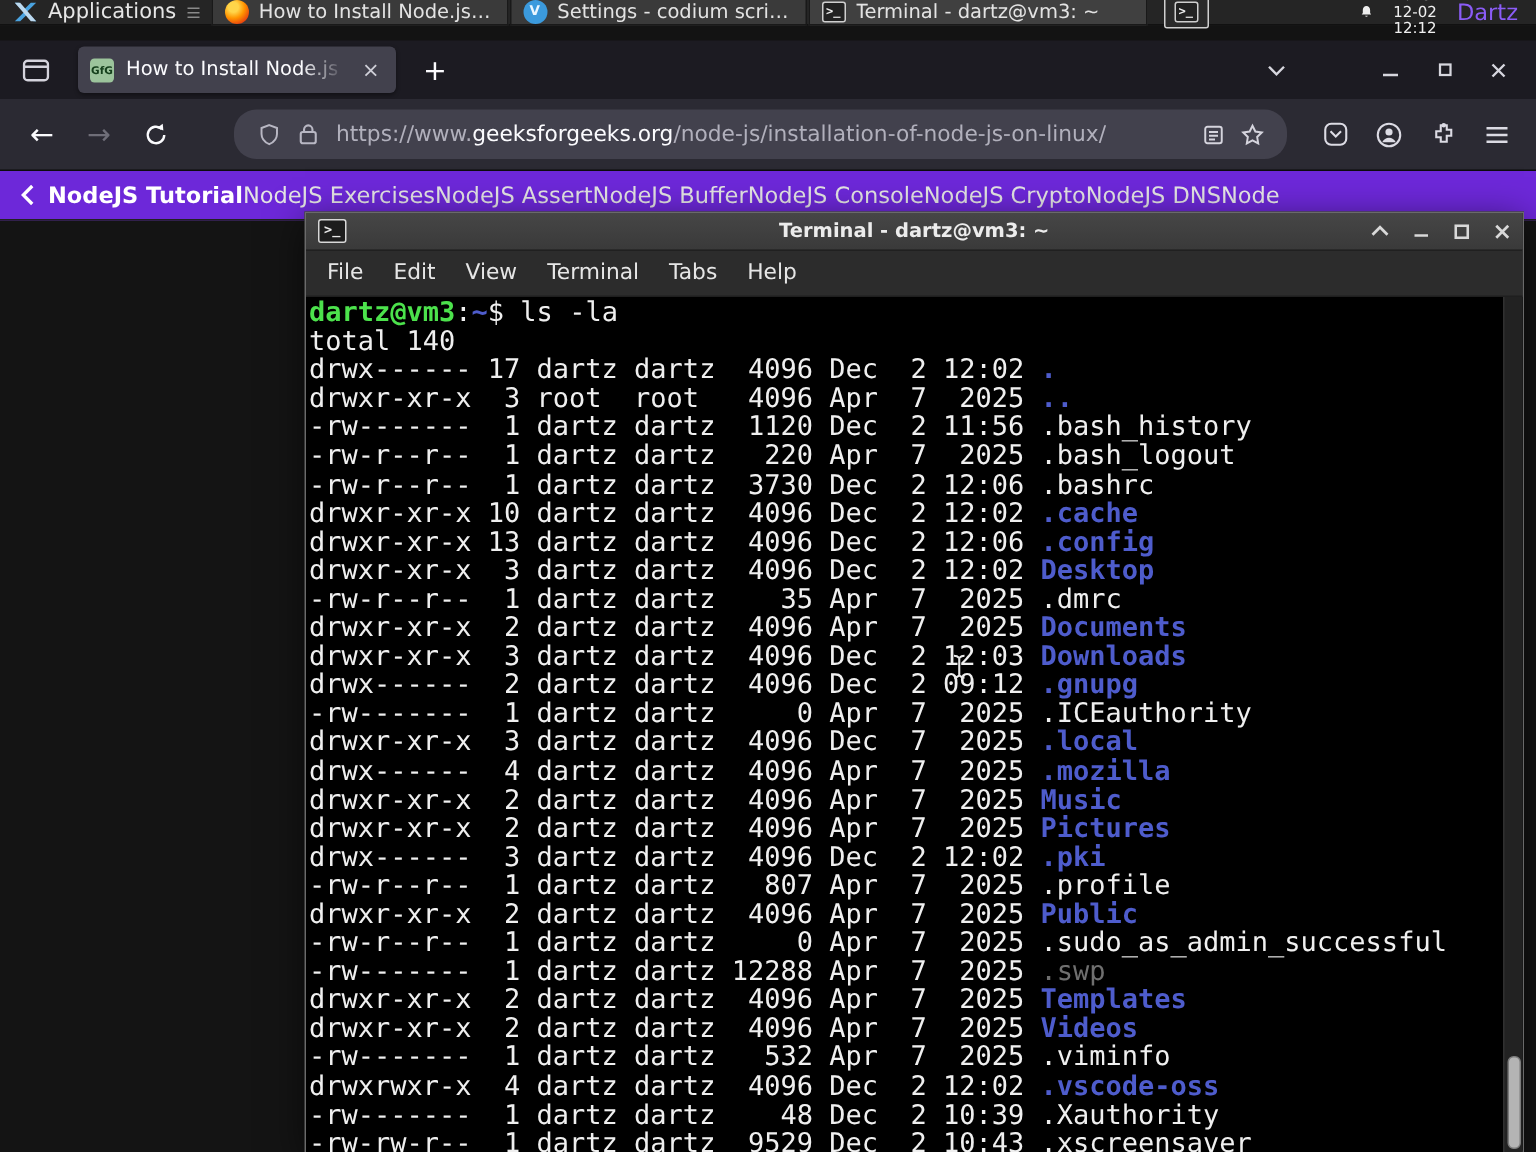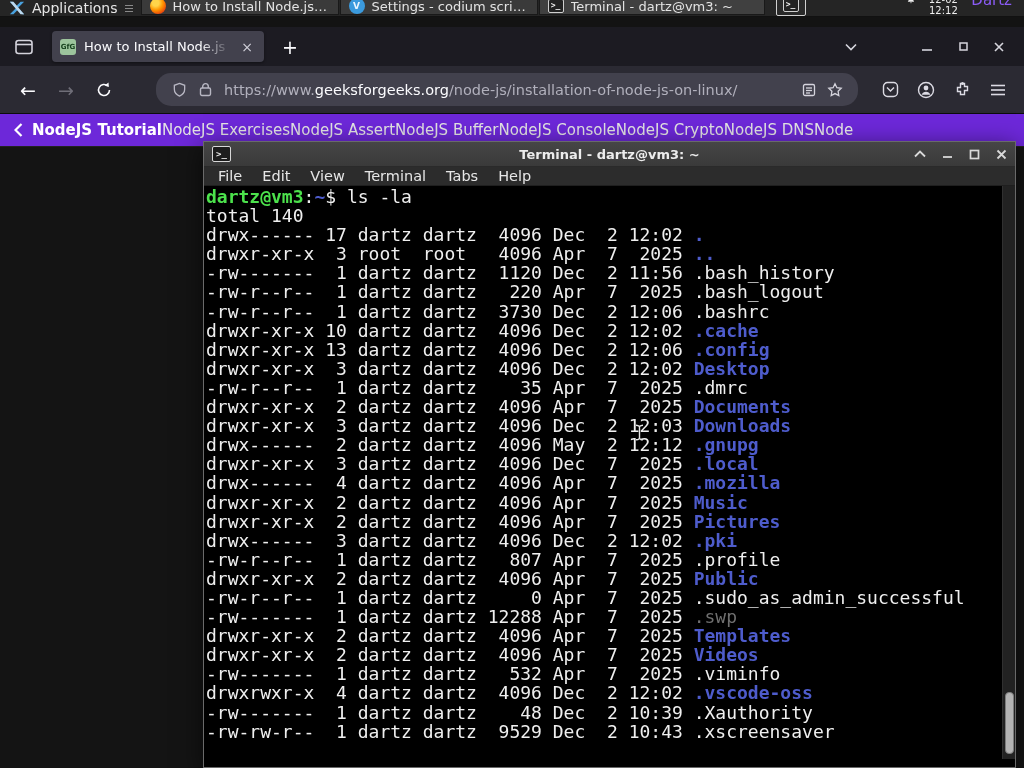--- a/index.html
+++ b/index.html
@@ -7,21 +7,21 @@
     --prompt-green:#4ce24c;
     --gfg-green:#2aa85a;
   }
   *{margin:0;padding:0;box-sizing:border-box;}
   html,body{width:1024px;height:768px;overflow:hidden;background:#000;}
   body{font-family:"DejaVu Sans",sans-serif;position:relative;}
   .screen{position:absolute;inset:0;width:1024px;height:768px;background:#131313;}
 
   
   .panel{position:absolute;left:0;top:0;width:1024px;height:17px;background:#252525;
-    display:flex;align-items:flex-end;z-index:50;border-bottom:1px solid #111;}
+    display:flex;align-items:center;z-index:50;border-bottom:1px solid #111;}
   .app-btn{display:flex;align-items:center;gap:6px;padding:0 8px;color:#e6e6e6;font-size:14px;cursor:default;}
   .app-btn .mini-lines{display:flex;flex-direction:column;gap:2px;margin-left:1px;}
   .app-btn .mini-lines i{display:block;width:8px;height:1px;background:#8a8a8a;}
   .x-logo{width:18px;height:16px;}
   .task-btns{display:flex;align-items:stretch;}
   .task{display:flex;align-items:center;gap:7px;width:198px;padding:0 8px;margin:1px 1px 1px 0;
     background:#3a3a3a;border:1px solid #191919;border-top-color:#4b4b4b;color:#e3e3e3;font-size:13px;
     font-family:"DejaVu Sans",sans-serif;white-space:nowrap;overflow:hidden;}
   .task.active{background:#404040;}
   .task .lbl{overflow:hidden;text-overflow:ellipsis;white-space:nowrap;}
@@ -80,21 +80,21 @@
 
   
   .terminal{position:absolute;left:203px;top:141px;width:813px;height:627px;z-index:30;
     border:1px solid #6a6a6a;background:#000;box-shadow:0 6px 24px rgba(0,0,0,.6);}
   .t-titlebar{height:25px;background:linear-gradient(#464646,#3a3a3a);display:flex;align-items:center;
     padding:0 8px;position:relative;border-bottom:1px solid #2a2a2a;}
   .t-title{position:absolute;left:0;right:0;text-align:center;color:#ececec;font-size:13px;font-weight:bold;pointer-events:none;}
   .t-icon{width:19px;height:16px;border:1px solid #d8d8d8;border-radius:2px;background:#1d1d1d;
     color:#eaeaea;font:bold 9px/14px "DejaVu Sans Mono",monospace;text-align:center;z-index:1;}
   .t-controls{margin-left:auto;display:flex;align-items:center;gap:16px;z-index:1;color:#d9d9d9;}
-  .t-menubar{height:19px;background:#2c2c2c;display:flex;align-items:center;padding-left:4px;
+  .t-menubar{height:31px;background:#2c2c2c;display:flex;align-items:center;padding-left:4px;
     border-bottom:1px solid #1f1f1f;}
   .t-menu-item{color:#e6e6e6;font-size:14.5px;padding:0 10px;}
   .t-content{position:relative;height:573px;background:#000;overflow:hidden;padding:1px 0 0 2px;
     font-family:"DejaVu Sans Mono",monospace;font-size:18px;line-height:19.1px;color:#efefef;}
   .term-line{white-space:pre;}
   .t-user{color:var(--prompt-green);font-weight:bold;}
   .t-cwd{color:var(--dir-blue);font-weight:bold;}
   .t-dir{color:var(--dir-blue);font-weight:bold;}
   .t-file{color:#efefef;}
   .t-dim{color:#6f6f6f;}
@@ -333,22 +333,23 @@
   <div class="term-line"><span class="pre">drwxr-xr-x 13 dartz dartz  4096 Dec  2 12:06 </span><span class="fname t-dir">.config</span></div>
 
   <div class="term-line"><span class="pre">drwxr-xr-x  3 dartz dartz  4096 Dec  2 12:02 </span><span class="fname t-dir">Desktop</span></div>
 
   <div class="term-line"><span class="pre">-rw-r--r--  1 dartz dartz    35 Apr  7  2025 </span><span class="fname t-file">.dmrc</span></div>
 
   <div class="term-line"><span class="pre">drwxr-xr-x  2 dartz dartz  4096 Apr  7  2025 </span><span class="fname t-dir">Documents</span></div>
 
   <div class="term-line"><span class="pre">drwxr-xr-x  3 dartz dartz  4096 Dec  2 12:03 </span><span class="fname t-dir">Downloads</span></div>
 
-  <div class="term-line"><span class="pre">drwx------  2 dartz dartz  4096 May  2 12:12 </span><span class="fname t-dir">.gnupg</span></div>
-
+  <div class="term-line"><span class="pre">drwx------  2 dartz dartz  4096 Dec  2 09:12 </span><span class="fname t-dir">.gnupg</span></div>
+
+  <div class="term-line"><span class="pre">-rw-------  1 dartz dartz     0 Apr  7  2025 </span><span class="fname t-file">.ICEauthority</span></div>
 
   <div class="term-line"><span class="pre">drwxr-xr-x  3 dartz dartz  4096 Dec  7  2025 </span><span class="fname t-dir">.local</span></div>
 
   <div class="term-line"><span class="pre">drwx------  4 dartz dartz  4096 Apr  7  2025 </span><span class="fname t-dir">.mozilla</span></div>
 
   <div class="term-line"><span class="pre">drwxr-xr-x  2 dartz dartz  4096 Apr  7  2025 </span><span class="fname t-dir">Music</span></div>
 
   <div class="term-line"><span class="pre">drwxr-xr-x  2 dartz dartz  4096 Apr  7  2025 </span><span class="fname t-dir">Pictures</span></div>
 
   <div class="term-line"><span class="pre">drwx------  3 dartz dartz  4096 Dec  2 12:02 </span><span class="fname t-dir">.pki</span></div>

